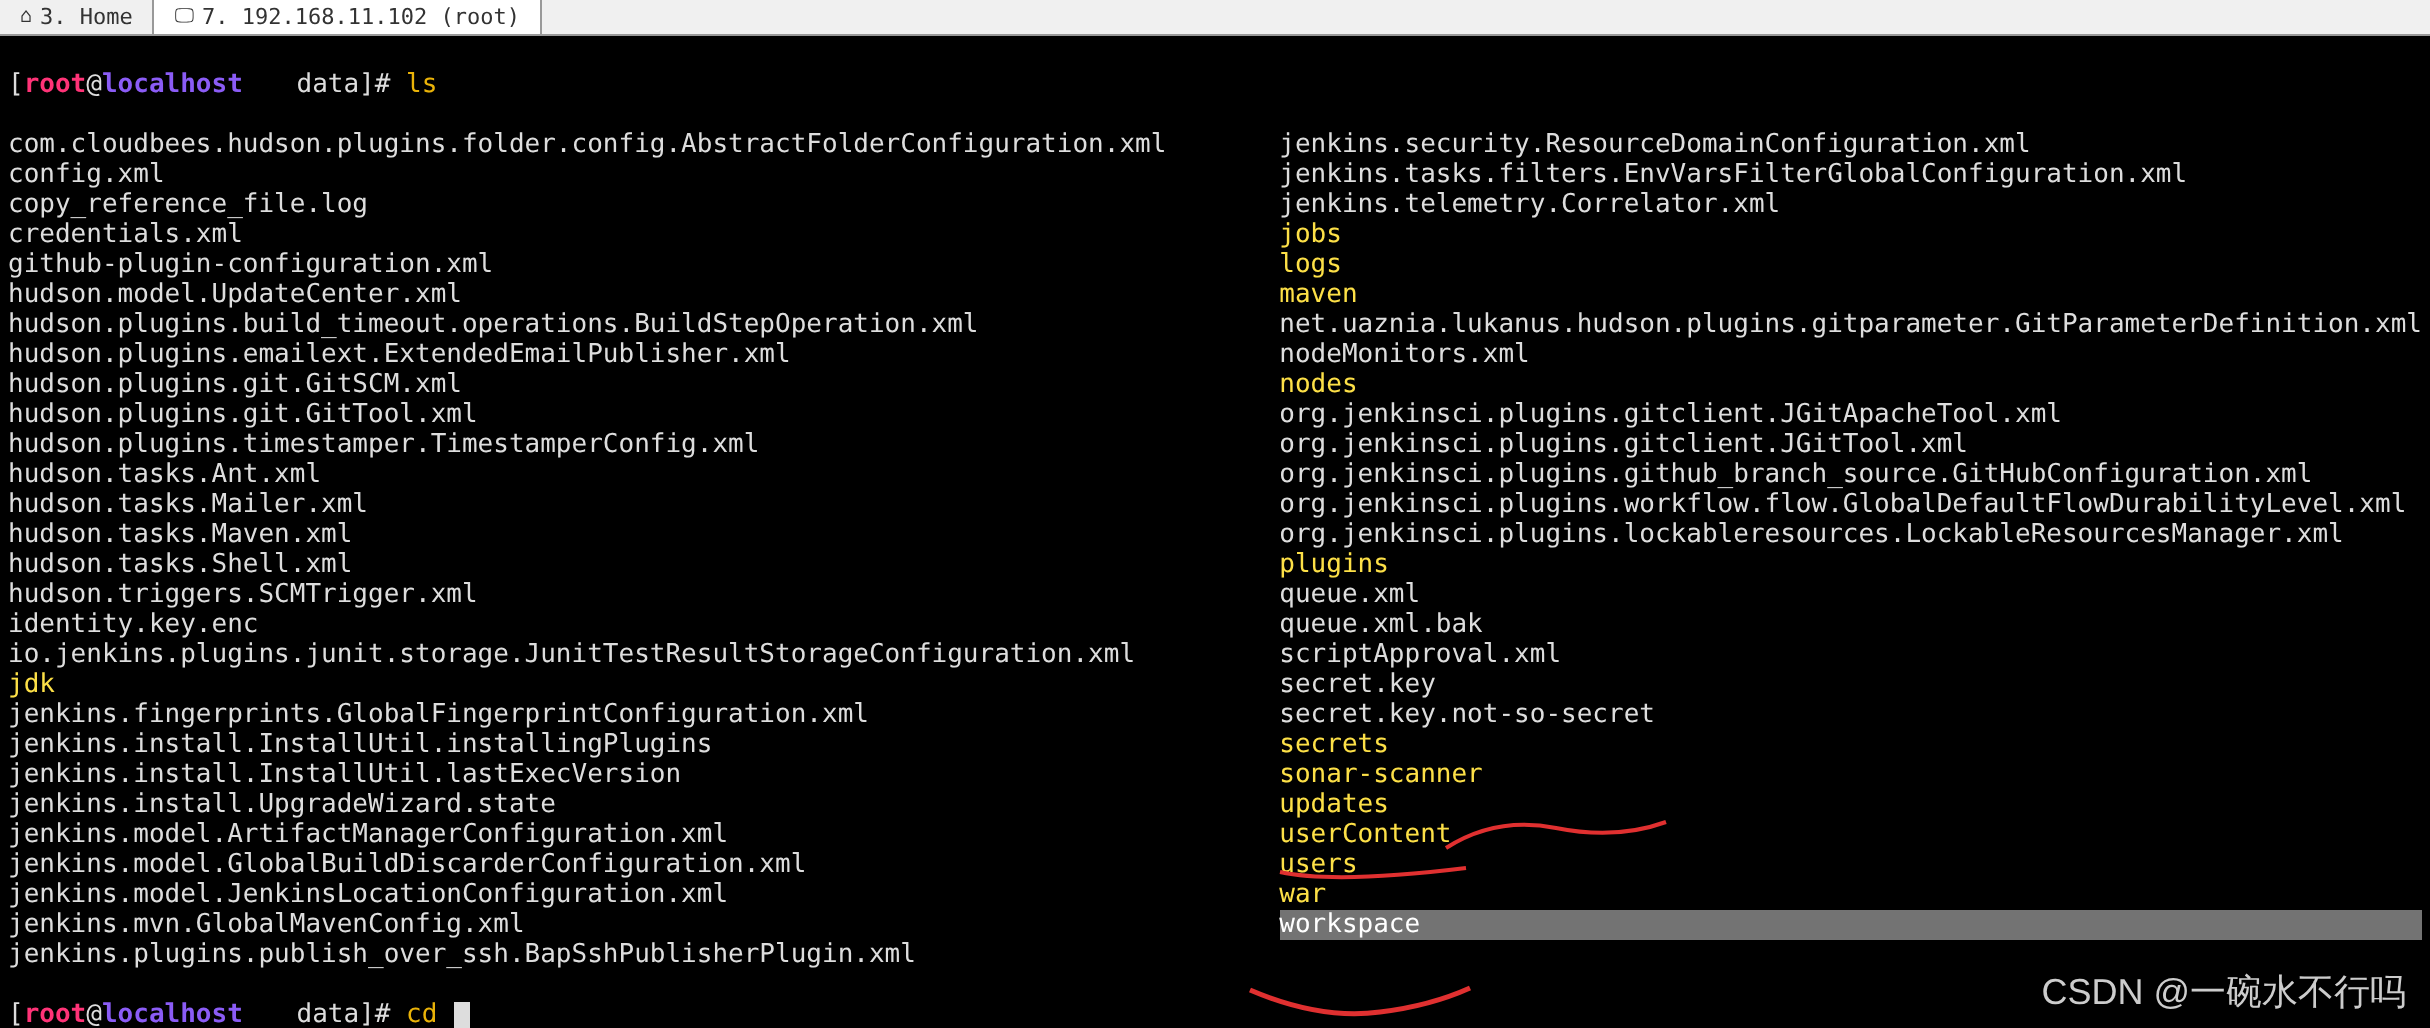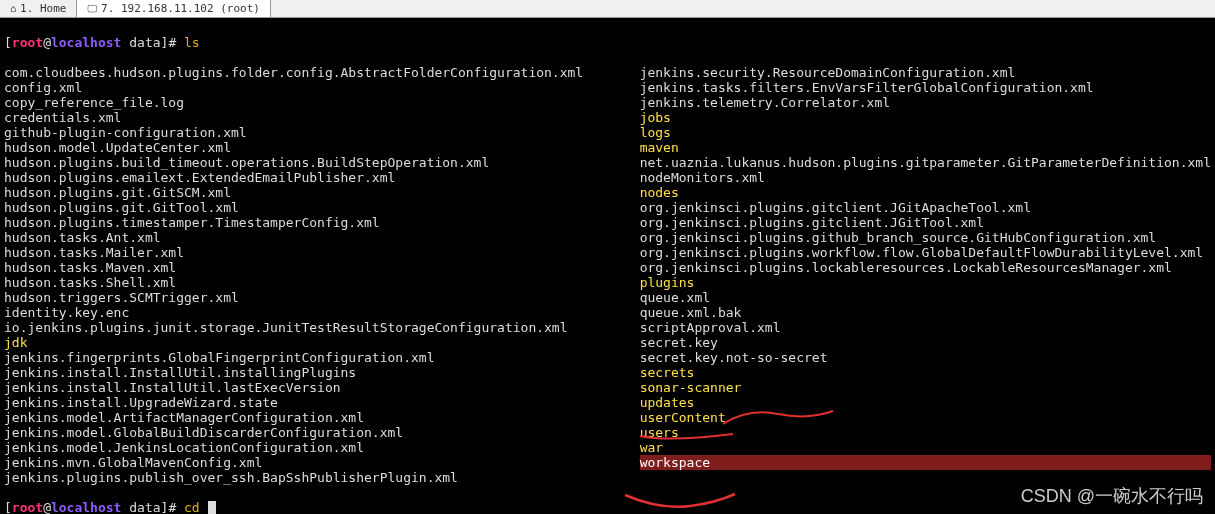--- a/index.html
+++ b/index.html
@@ -34,31 +34,31 @@
       color: #ddd;
       padding: 2px 4px;
       line-height: 15px;
       white-space: pre;
       position: relative;
       height: 496px;
     }
     .prompt-user { color: #ff3377; font-weight: bold; margin-top: 32px; }
     .prompt-at { color: #ddd; }
     .prompt-host { color: #8b5cf6; font-weight: bold; }
-    .prompt-path { color: #ddd; }
+    .prompt-path { color: #ddd; margin-left: 19px; }
     .prompt-cmd { color: #eab308; }
     .listing {
       display: flex;
     }
     .col { display: flex; flex-direction: column; }
     .col-left { width: 616px; }
     .col-right { flex: 1; margin-left: 20px; }
     .file { color: #ddd; }
     .dir { color: #fde047; }
-    .dir-hl { background: #7f1d1d; color: #fff; }
+    .dir-hl { background: #737373; color: #fff; }
     .cursor {
       display: inline-block;
       width: 8px;
       height: 14px;
       background: #ddd;
       vertical-align: text-bottom;
     }
     .annot {
       position: absolute;
       pointer-events: none;
@@ -71,21 +71,21 @@
       font-family: sans-serif;
       font-size: 18px;
     }
   </style>
 </head>
 <body>
 
 <div class="tabbar">
   <div class="tab">
     <span class="tab-icon">⌂</span>
-    <span>1. Home</span>
+    <span>3. Home</span>
   </div>
   <div class="tab active">
     <span class="tab-icon">🖵</span>
     <span>7. 192.168.11.102 (root)</span>
   </div>
 </div>
 
 <div class="terminal">
 <div>[<span class="prompt-user">root</span><span class="prompt-at">@</span><span class="prompt-host">localhost</span><span class="prompt-path"> data]# </span><span class="prompt-cmd">ls</span></div>
 <div class="listing">

